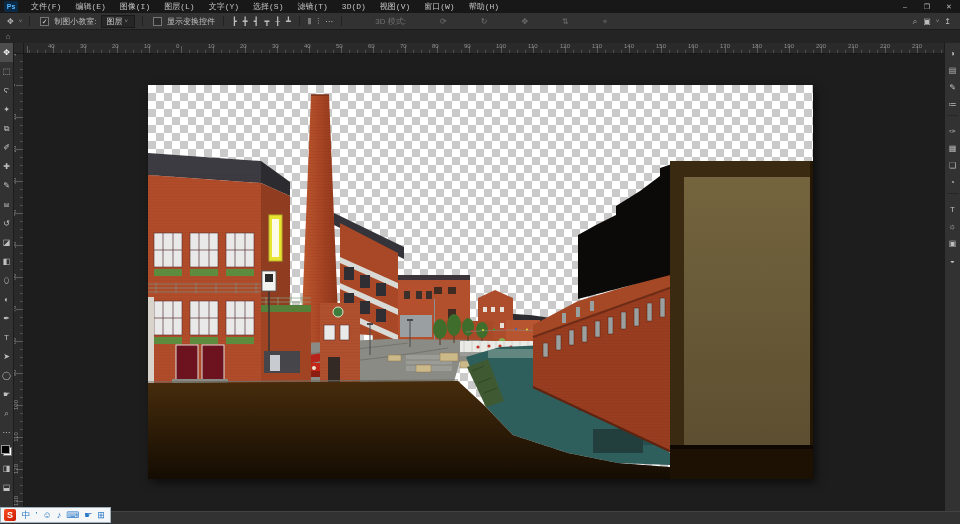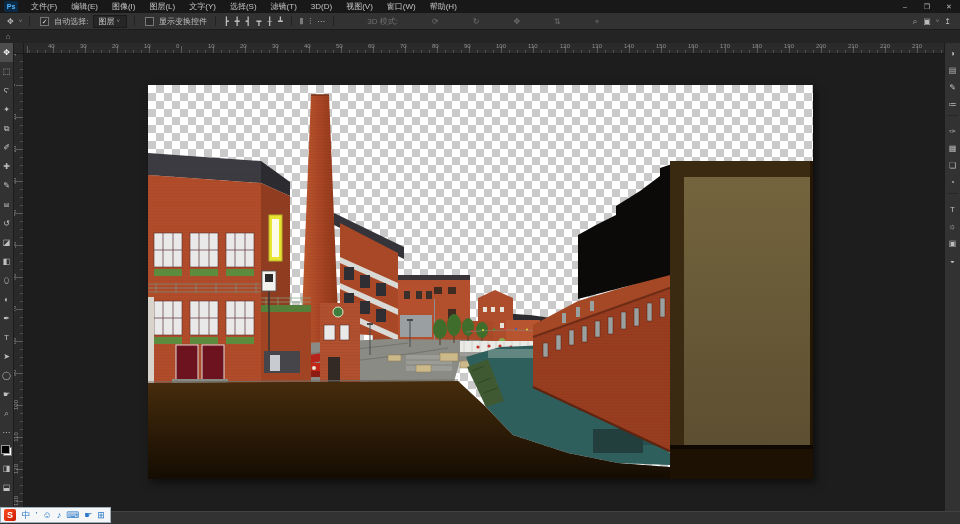--- a/index.html
+++ b/index.html
@@ -4,21 +4,21 @@
 <style>
   html,body{margin:0;padding:0;}
   body{width:960px;height:524px;overflow:hidden;background:#1e1e1e;
        font-family:"Liberation Sans",sans-serif;color:#c8c8c8;position:relative;
        -webkit-font-smoothing:antialiased;}
   
   .titlebar{position:absolute;left:0;top:0;width:960px;height:13px;background:#181818;
             display:flex;align-items:center;font-size:8px;color:#c4c4c4;z-index:30;}
   .ps-logo{width:14px;height:11px;margin:0 6px 0 4px;background:#0a2a45;color:#57b6ff;
            font-size:7px;font-weight:bold;display:flex;align-items:center;justify-content:center;border-radius:1px;}
-  .menu-item{padding:0 7px;line-height:13px;white-space:nowrap;cursor:default;}
+  .menu-item{padding:0 7px;line-height:13px;white-space:nowrap;cursor:default;font-family:Liberation Mono, monospace;}
   .win-controls{margin-left:auto;display:flex;}
   .win-btn{width:22px;text-align:center;font-size:7px;color:#bbb;line-height:13px;}
   
   .optionsbar{position:absolute;left:0;top:13px;width:960px;height:16px;background:#323232;
               border-bottom:1px solid #1c1c1c;display:flex;align-items:center;font-size:8px;z-index:29;}
   .opt-sep{width:1px;height:10px;background:#222;margin:0 5px;}
   .opt-icon{color:#bdbdbd;font-size:8px;padding:0 3px;line-height:15px;}
   .opt-caret{color:#999;font-size:6px;padding:0 2px;}
   .opt-label{color:#bdbdbd;margin:0 3px;white-space:nowrap;}
   .opt-label.dim,.opt-icon.dim{color:#6f6f6f;margin-left:28px;}
@@ -107,21 +107,21 @@
       <span class="win-btn">❐</span>
       <span class="win-btn">✕</span>
     </div>
 </div>
 
 <div class="optionsbar">
   <span class="opt-icon" style="margin-left:4px;">✥</span>
   <span class="opt-caret">˅</span>
   <span class="opt-sep"></span>
   <span class="checkbox">✓</span>
-  <span class="opt-label">自动选择:</span>
+  <span class="opt-label">制图小教室:</span>
   <span class="dropdown">
     <span>图层</span>
     <span class="opt-caret">˅</span>
   </span>
   <span class="opt-sep"></span>
   <span class="checkbox" style="background:#2a2a2a;"></span>
   <span class="opt-label">显示变换控件</span>
   <span class="opt-sep"></span>
   <span id="align-icons" style="display:flex;">
       <span class="opt-icon">┣</span>

